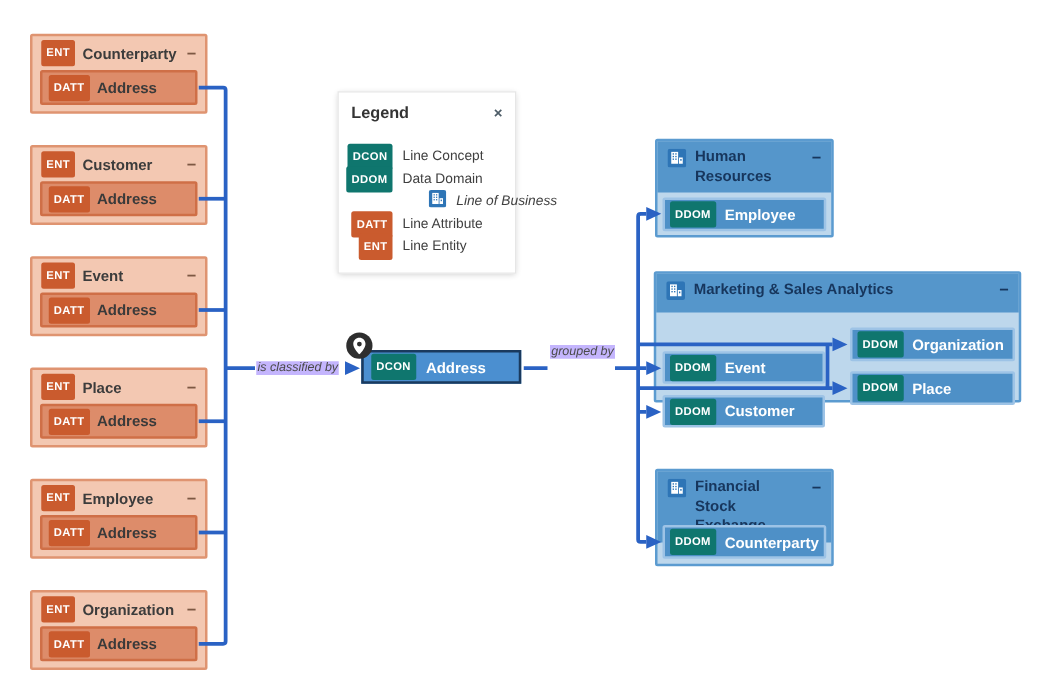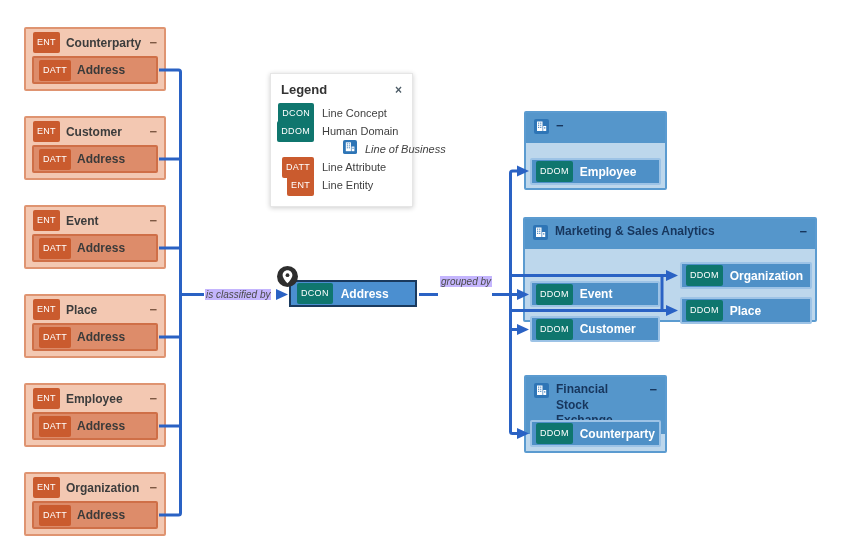--- a/index.html
+++ b/index.html
@@ -5,21 +5,21 @@
   * { margin:0; padding:0; box-sizing:border-box; }
   body { background:#fff; font-family:"Liberation Sans", sans-serif; }
   .canvas { position:relative; width:841px; height:556px; background:#ffffff; overflow:hidden; }
 
   svg.wires { position:absolute; left:0; top:0; z-index:5; pointer-events:none; }
 
   
   .entity { position:absolute; left:24px; width:142px; height:64px;
             background:#f3c8b2; border:2px solid #df9471; border-radius:2px; z-index:2; }
   .entity-header { display:flex; align-items:center; height:27px; padding:0 7px; gap:6px; }
-  .badge { font-size:9px; font-weight:normal; color:#fff; padding:6px 4px; border-radius:2px;
+  .badge { font-size:9px; font-weight:bold; color:#fff; padding:6px 4px; border-radius:2px;
            line-height:1; letter-spacing:.3px; white-space:nowrap; }
   .badge.orange { background:#ca5b2e; }
   .badge.blue   { background:#0f766e; }
   .entity-title { flex:1; font-size:12px; font-weight:600; color:#3c3c3c; white-space:nowrap; }
   .collapse { font-size:13px; font-weight:bold; color:#7d5843; cursor:pointer; line-height:1; }
   .attr-row { position:absolute; left:6px; top:27px; width:126px; height:28px;
               background:#dd8c6a; border:2px solid #cf6f47; border-radius:2px;
               display:flex; align-items:center; padding:0 5px; gap:6px; }
   .attr-title { font-size:12px; font-weight:600; color:#3a3a3a; }
 
@@ -41,21 +41,21 @@
   .group .collapse { color:#17365d; margin-top:1px; }
   .bldg-icon { flex:0 0 auto; margin-top:1px; }
   .ddom-row { position:absolute; background:#4e90c7; border:2px solid #9dc3e6; border-radius:2px;
               display:flex; align-items:center; padding:0 4px; gap:7px;
               color:#fff; font-weight:bold; font-size:12px; }
 
   
   .legend { position:absolute; left:270px; top:73px; width:143px; background:#fff;
             border:1px solid #e6e6e6; box-shadow:0 1px 5px rgba(0,0,0,.20);
             padding:8px 10px 10px 10px; z-index:10; }
-  .legend-header { display:flex; justify-content:space-between; align-items:center; margin-bottom:9px; }
+  .legend-header { display:flex; justify-content:space-between; align-items:center; margin-bottom:21px; }
   .legend-title { font-size:13px; font-weight:bold; color:#333; }
   .legend-close { font-size:12px; font-weight:bold; color:#4e5d68; cursor:pointer; }
   .legend-item { display:flex; align-items:center; gap:8px; height:14px; margin-bottom:4px; }
   .legend-badge-col { width:33px; display:flex; justify-content:flex-end; }
   .legend-item.indent { padding-left:62px;font-style:italic; }
   .legend-label { font-size:11px; color:#3f3f3f; white-space:nowrap; }
 </style>
 </head>
 <body>
 
@@ -190,20 +190,21 @@
           <rect x="4.1" y="3.6" width="1.1" height="1.1" fill="#2e75b6"></rect>
             <rect x="6.2" y="3.6" width="1.1" height="1.1" fill="#2e75b6"></rect>
           <rect x="4.1" y="5.7" width="1.1" height="1.1" fill="#2e75b6"></rect>
             <rect x="6.2" y="5.7" width="1.1" height="1.1" fill="#2e75b6"></rect>
           <rect x="4.1" y="7.8" width="1.1" height="1.1" fill="#2e75b6"></rect>
             <rect x="6.2" y="7.8" width="1.1" height="1.1" fill="#2e75b6"></rect>
           <rect x="9.2" y="7" width="3" height="5" fill="#fff"></rect>
           <rect x="10.2" y="8.2" width="1.1" height="1.4" fill="#2e75b6"></rect>
         </svg>
       </span>
+      <span class="group-title">Human Resources</span>
       <span class="collapse">−</span>
     </div>
     <div class="ddom-row" style="left:4px; top:45px; width:131px; height:27px;">
       <span class="badge blue">DDOM</span>
       <span>Employee</span>
     </div>
   </div>
 
   <div class="group" style="left:523px; top:217px; width:294px; height:105px;">
     <div class="group-header">
@@ -275,21 +276,21 @@
     <div class="legend-item">
       <span class="legend-badge-col">
           <span class="badge blue">DCON</span>
         </span>
       <span class="legend-label">Line Concept</span>
     </div>
     <div class="legend-item">
       <span class="legend-badge-col">
           <span class="badge blue">DDOM</span>
         </span>
-      <span class="legend-label">Human Domain</span>
+      <span class="legend-label">Data Domain</span>
     </div>
     <div class="legend-item indent">
       <span>
         <svg width="14" height="14" viewBox="0 0 15 15">
           <rect width="15" height="15" rx="2" fill="#2e75b6"></rect>
           <rect x="3" y="2.5" width="5.5" height="9.5" fill="#fff"></rect>
           <rect x="4.1" y="3.6" width="1.1" height="1.1" fill="#2e75b6"></rect>
             <rect x="6.2" y="3.6" width="1.1" height="1.1" fill="#2e75b6"></rect>
           <rect x="4.1" y="5.7" width="1.1" height="1.1" fill="#2e75b6"></rect>
             <rect x="6.2" y="5.7" width="1.1" height="1.1" fill="#2e75b6"></rect>

